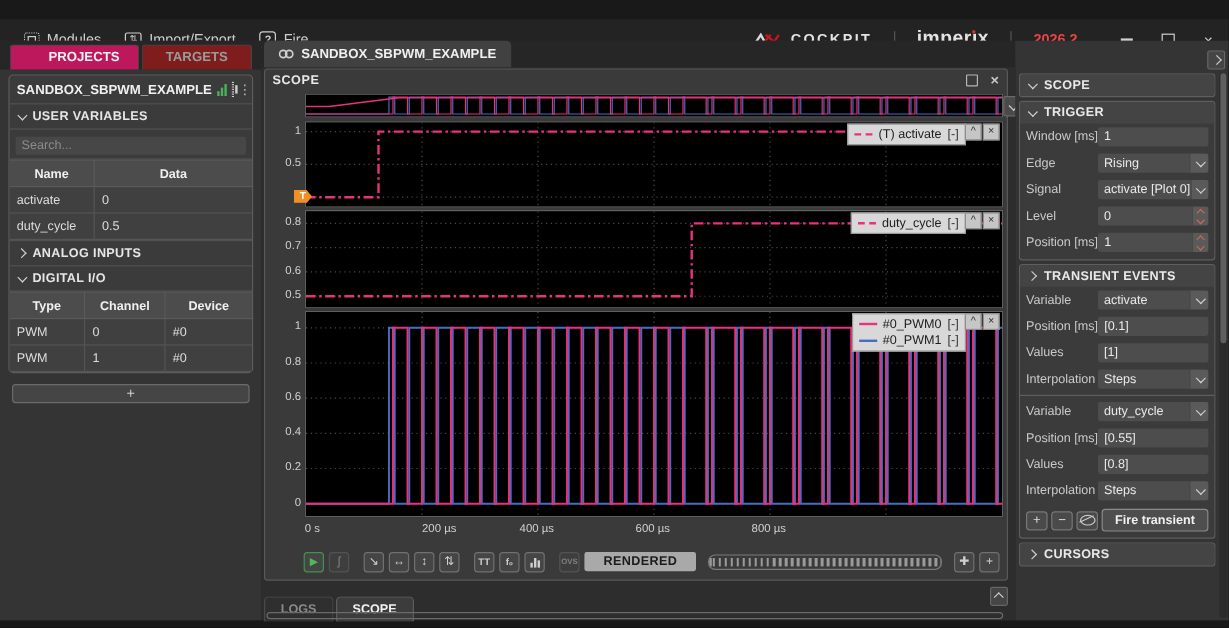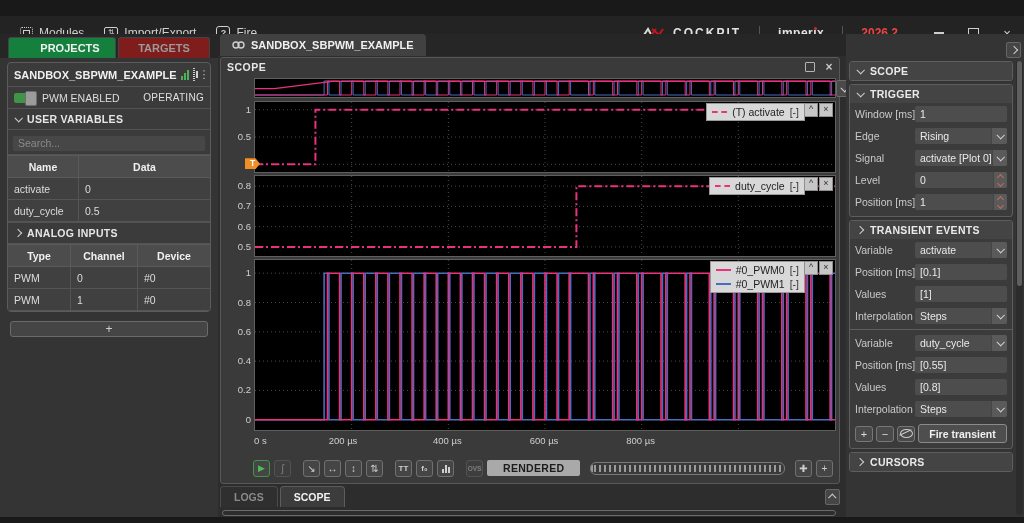--- a/index.html
+++ b/index.html
@@ -8,37 +8,37 @@
   
   .titlebar{position:absolute;top:16px;left:0;right:0;height:34px;background:#232323;display:flex;align-items:center;border-bottom:1px solid #161616;}
   .menu-item{display:flex;align-items:center;gap:6px;margin-left:20px;font-size:12px;color:#cfcfcf;cursor:default;}
   .chip-ic{width:11px;height:11px;border:1.5px dotted #cfcfcf;border-radius:2px;position:relative;}
   .chip-ic:after{content:"";position:absolute;inset:2px;background:#cfcfcf00;border:1px solid #cfcfcf;}
   .imex-ic{width:12px;height:11px;border:1.5px solid #cfcfcf;border-radius:2px;position:relative;font-size:8px;line-height:9px;text-align:center;color:#cfcfcf;}
   .help-ic{width:12px;height:12px;border:1.5px solid #cfcfcf;border-radius:3px;font-size:9px;line-height:12px;text-align:center;font-weight:bold;color:#cfcfcf;}
   .tb-right{position:absolute;right:0;top:0;height:34px;display:flex;align-items:center;}
   .brand{display:flex;align-items:center;gap:8px;font-size:13px;color:#e3e3e3;}
   .brand .cockpit{font-weight:bold;letter-spacing:2px;font-size:12px;}
-  .brand .imperix{font-size:12px;font-weight:bold;letter-spacing:.5px;text-decoration:underline;}
+  .brand .imperix{font-size:16px;font-weight:bold;letter-spacing:.5px;text-decoration:underline;}
   .dot-i{position:relative;}
   .dot-i:before{content:"";position:absolute;top:1px;left:0.5px;width:3px;height:3px;border-radius:50%;background:#d42a30;}
   .tb-sep{width:1px;height:14px;background:#555;margin:0 10px;}
   .ver{font-weight:bold;font-size:12px;color:#ef4444;}
   .win-btns{display:flex;margin-left:24px;}
   .win-btn{width:34px;height:34px;display:flex;align-items:center;justify-content:center;color:#cfcfcf;font-size:13px;}
   .min-g{width:10px;height:1.5px;background:#cfcfcf;}
   .max-g{width:9px;height:9px;border:1.2px solid #cfcfcf;}
   
   .leftcol{position:absolute;top:34px;left:0;width:218px;bottom:6px;background:#343434;}
   .centercol{position:absolute;top:34px;left:218px;width:628px;bottom:6px;background:#2d2d2d;}
   .rightcol{position:absolute;top:34px;left:846px;right:0;bottom:6px;background:#343434;}
   
   .side-tabs{display:flex;gap:2px;padding:3px 8px 0 8px;background:#262626;height:21px;}
   .side-tab{flex:1;text-align:center;font-size:11px;font-weight:bold;line-height:21px;border-radius:3px 3px 0 0;background:#7f1d1d;color:#9a9a9a;border:1px solid #444;border-bottom:none;}
-  .side-tab.active{background:#15803d;color:#f0f0f0;padding-left:16px;}
+  .side-tab.active{background:#be185d;color:#f0f0f0;padding-left:16px;}
   .project-card{margin:4px 7px 0 7px;border:1px solid #5c5c5c;border-radius:4px;background:#3b3b3b;overflow:hidden;}
   .pc-head{display:flex;align-items:center;height:23px;padding:0 6px;border-bottom:1px solid #525252;}
   .pc-title{flex:1;font-size:11px;font-weight:bold;color:#f0f0f0;white-space:nowrap;}
   .sig-bars{display:flex;align-items:flex-end;gap:1px;margin:0 4px;}
   .sig-bars i{width:2px;background:#4db05b;display:block;}
   .kebab{color:#bbb;font-size:11px;margin-left:4px;}
   .pc-toggle-row{display:flex;align-items:center;height:21px;padding:0 6px;border-bottom:1px solid #525252;font-size:10.5px;}
   .toggle{width:22px;height:10px;border-radius:2px;background:#3f9448;position:relative;margin-right:6px;}
   .toggle .knob{position:absolute;right:-1px;top:-2px;width:10px;height:13px;background:#9b9b9b;border:1px solid #6e6e6e;border-radius:2px;}
   .op-label{margin-left:auto;font-size:10px;color:#e0e0e0;letter-spacing:.3px;}
@@ -85,21 +85,21 @@
   .tb-btn{width:17px;height:17px;background:#454545;border:1px solid #707070;border-radius:3px;color:#cfcfcf;font-size:10px;display:flex;align-items:center;justify-content:center;box-sizing:border-box;}
   .tb-btn.play{border-color:#3f9448;color:#4dbb5c;font-size:9px;}
   .tb-btn.disabled{opacity:.45;}
   .tb-btn.txt{font-size:8px;font-weight:bold;}
   .tb-gap{width:4px;}
   .hist-bars{display:flex;align-items:flex-end;gap:1px;height:9px;}
   .hist-bars i{width:2px;background:#cfcfcf;display:block;}
   .rendered-btn{height:16px;background:#a9a9a9;border-radius:2px;color:#1c1c1c;font-size:10.5px;font-weight:bold;display:flex;align-items:center;padding:0 16px;letter-spacing:.3px;}
   .scrub{flex:1;height:11px;border:1px solid #7a7a7a;border-radius:6px;margin:0 6px;background:repeating-linear-gradient(90deg,#9a9a9a 0 2px,transparent 2px 5px);background-size:auto 60%;background-position:3px center;background-repeat:repeat-x;}
   .bottom-bar{position:absolute;left:2px;right:2px;bottom:0;height:31px;}
-  .btabs{display:flex;gap:2px;height:21px;margin-top:0;}
+  .btabs{display:flex;gap:2px;height:21px;margin-top:11px;}
   .btab{padding:0 13px;font-size:10.5px;font-weight:bold;line-height:21px;border-radius:4px 4px 0 0;background:#2f2f2f;color:#8b8b8b;border:1px solid #4a4a4a;border-bottom:none;}
   .btab.active{background:#3c3c3c;color:#f2f2f2;border-color:#5c5c5c;}
   .btab-chev{position:absolute;right:4px;top:3px;width:13px;height:14px;background:#454545;border:1px solid #666;border-radius:2px;display:flex;align-items:center;justify-content:center;}
   .hscroll{position:absolute;left:2px;right:8px;bottom:1px;height:4px;border:1px solid #6a6a6a;border-radius:3px;}
   
   .rc-expander{position:absolute;top:8px;right:3px;width:13px;height:14px;background:#454545;border:1px solid #666;border-radius:2px;display:flex;align-items:center;justify-content:center;}
   .rc-content{position:absolute;top:27px;left:3px;right:11px;bottom:0;overflow:hidden;}
   .rsec{border:1px solid #5e5e5e;border-radius:3px;background:#3b3b3b;margin-bottom:3px;overflow:hidden;}
   .rsec-head{display:flex;align-items:center;gap:7px;height:18px;padding:0 7px;background:#444;font-size:10.5px;font-weight:bold;color:#e9e9e9;letter-spacing:.3px;}
   .frow{display:flex;align-items:center;height:22px;padding:0 5px;}
@@ -169,27 +169,20 @@
       <div class="pc-head">
         <span class="pc-title">SANDBOX_SBPWM_EXAMPLE</span>
         <span class="sig-bars">
             <i style="height:4px"></i>
             <i style="height:7px"></i>
             <i style="height:10px"></i>
           </span>
         <span class="chip-ic"></span>
         <span class="kebab">⋮</span>
       </div>
-      <div class="pc-toggle-row">
-        <span class="toggle">
-            <span class="knob"></span>
-          </span>
-        <span>PWM ENABLED</span>
-        <span class="op-label">OPERATING</span>
-      </div>
       <div class="sec-head">
         <span class="chev down"></span>
         <span>USER VARIABLES</span>
       </div>
       <div class="search-row">
         <input placeholder="Search..." style="">
       </div>
       <table class="tbl">
         <tbody>
             <tr>
@@ -202,20 +195,24 @@
         </tr>
         <tr>
           <td>duty_cycle</td>
           <td>0.5</td>
         </tr>
       </tbody>
         </table>
       <div class="sec-head" style="border-top:1px solid #525252">
         <span class="chev right"></span>
         <span>ANALOG INPUTS</span>
+      </div>
+      <div class="sec-head">
+        <span class="chev down"></span>
+        <span>DIGITAL I/O</span>
       </div>
       <table class="tbl">
         <tbody>
             <tr>
           <th style="width:60px">Type</th>
           <th style="width:64px">Channel</th>
           <th>Device</th>
         </tr>
         <tr>
           <td>PWM</td>
@@ -358,21 +355,21 @@
                 <span class="lg-unit">[-]</span>
               </div>
             </div>
             <div class="plot-corner">
               <span class="lg-btn">^</span>
               <span class="lg-btn">×</span>
             </div>
           </div>
           <div class="xaxis-row">
             <span class="first" style="left: 0px;">0 s</span>
-            <span class="" style="left: 89px;">200 µs</span>
+            <span class="" style="left: 112px;">200 µs</span>
             <span class="" style="left: 193.333px;">400 µs</span>
             <span class="" style="left: 290px;">600 µs</span>
             <span class="" style="left: 386.667px;">800 µs</span>
           </div>
         </div>
       <div class="scope-toolbar">
         <div class="tb-btn play">▶</div>
         <div class="tb-btn disabled">ʃ</div>
         <span class="tb-gap"></span>
         <div class="tb-btn">↘</div>

